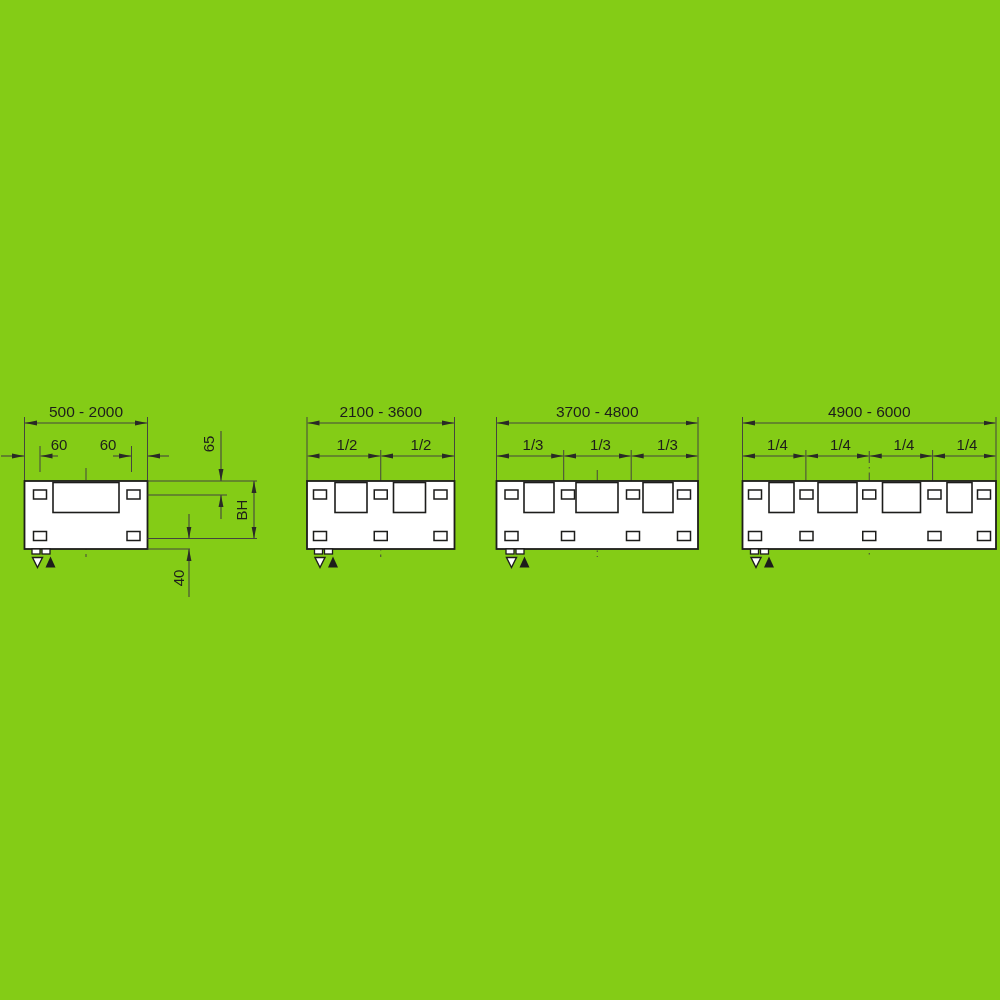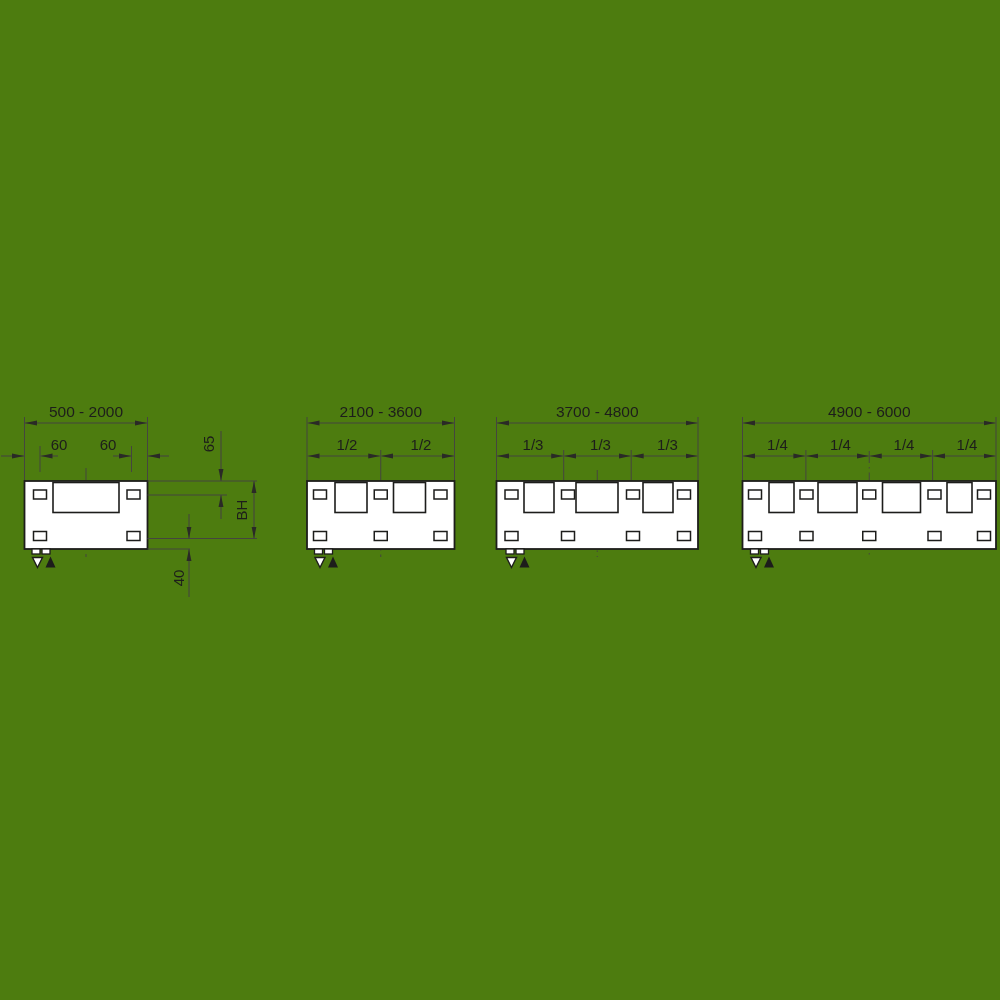--- a/index.html
+++ b/index.html
@@ -1,16 +1,16 @@
 <!DOCTYPE html>
 <html><head>
 <meta charset="utf-8">
 <style>
   html,body{margin:0;padding:0;background:#ffffff;}
-  .stage{position:relative;width:1000px;height:1000px;background:#4d7c0f;overflow:hidden;}
+  .stage{position:relative;width:1000px;height:1000px;background:#84cc16;overflow:hidden;}
   svg{position:absolute;left:0;top:0;}
   .panel{fill:#ffffff;stroke:#1d1d1b;stroke-width:1.8;}
   .win{fill:#ffffff;stroke:#1d1d1b;stroke-width:1.6;}
   .brk{fill:#ffffff;stroke:#1d1d1b;stroke-width:1.5;}
   .tab{fill:#ffffff;stroke:#1d1d1b;stroke-width:1.3;}
   .dim{stroke:#45453f;stroke-width:1.1;fill:none;}
   .xl{stroke:#45453f;stroke-width:1;fill:none;}
   .rl{stroke:#45453f;stroke-width:1;fill:none;}
   .cl{stroke:#45453f;stroke-width:1;fill:none;stroke-dasharray:12 4 1.5 4;}
   .t{font-family:"Liberation Sans",sans-serif;font-size:15.5px;fill:#1d1d1b;text-anchor:middle;}

